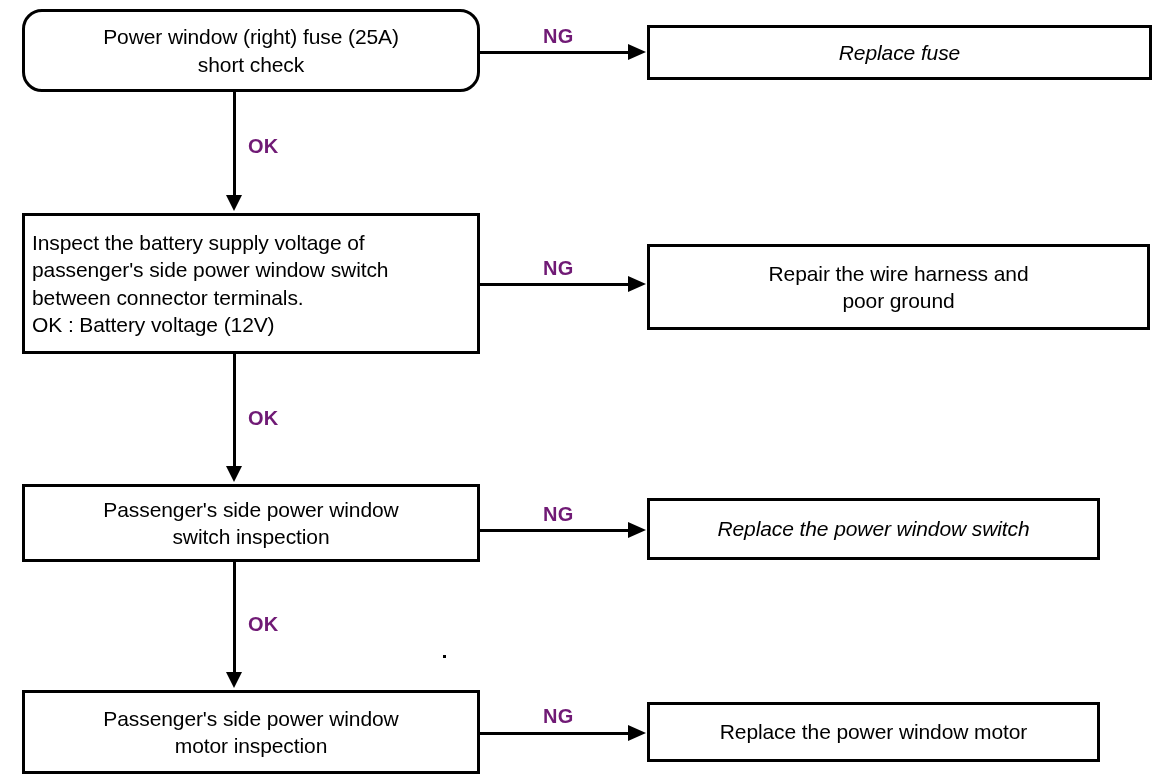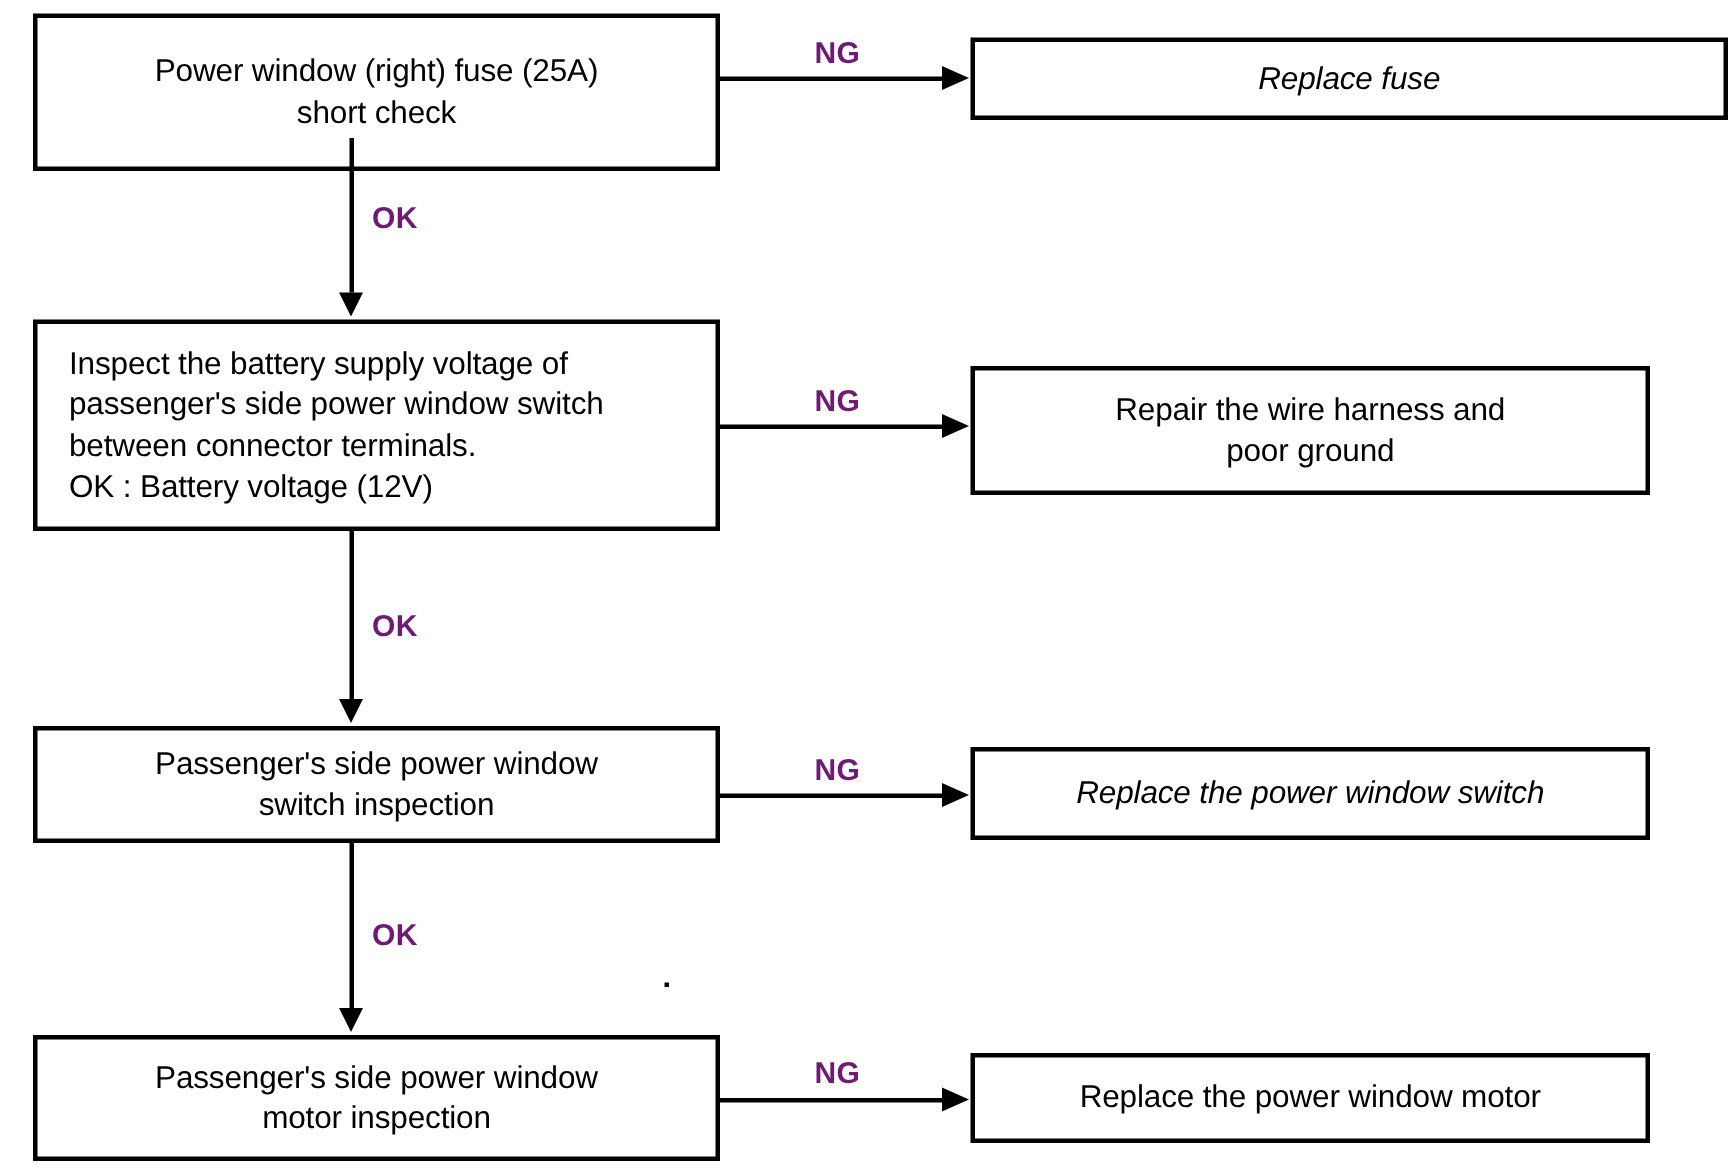--- a/index.html
+++ b/index.html
@@ -27,21 +27,21 @@
     color: #000000;
     font-size: 21px;
     line-height: 1.30;
     font-weight: 400;
     letter-spacing: -0.1px;
     padding: 2px 8px;
   }
   .node.left-text {
     justify-content: flex-start;
     text-align: left;
-    padding-left: 21px;
+    padding-left: 7px;
   }
   .node.italic {
     font-style: italic;
   }
   .node .txt {
     white-space: pre-line;
     width: 100%;
   }
   .node.left-text .txt {
     white-space: pre-line;
@@ -88,21 +88,21 @@
     width: 3px;
     height: 3px;
     background: #000000;
   }
 </style>
 </head>
 <body>
 
 <div id="canvas">
 
-  <div class="node" style="left:22px; top:9px; width:458px; height:105px;">
+  <div class="node" style="left:22px; top:9px; width:458px; height:83px;border-radius:20px;">
     <span class="txt">Power window (right) fuse (25A)
 short check</span>
   </div>
 
   <div class="hline" style="left:480px; top:51px; width:150px;"></div>
   <div class="arrow-right" style="left:628px; top:44px;"></div>
   <div class="edge-label" style="left:543px; top:25px;">NG</div>
 
   <div class="node italic" style="left:647px; top:25px; width:505px; height:55px;">
     <span class="txt">Replace fuse</span>
@@ -116,21 +116,21 @@
     <span class="txt">Inspect the battery supply voltage of
 passenger's side power window switch
 between connector terminals.
 OK : Battery voltage (12V)</span>
   </div>
 
   <div class="hline" style="left:480px; top:283px; width:150px;"></div>
   <div class="arrow-right" style="left:628px; top:276px;"></div>
   <div class="edge-label" style="left:543px; top:257px;">NG</div>
 
-  <div class="node" style="left:647px; top:244px; width:453px; height:86px;">
+  <div class="node" style="left:647px; top:244px; width:503px; height:86px;">
     <span class="txt">Repair the wire harness and
 poor ground</span>
   </div>
 
   <div class="vline" style="left:233px; top:354px; height:112px;"></div>
   <div class="arrow-down" style="left:226px; top:466px;"></div>
   <div class="edge-label" style="left:248px; top:407px;">OK</div>
 
   <div class="node" style="left:22px; top:484px; width:458px; height:78px;">
     <span class="txt">Passenger's side power window

